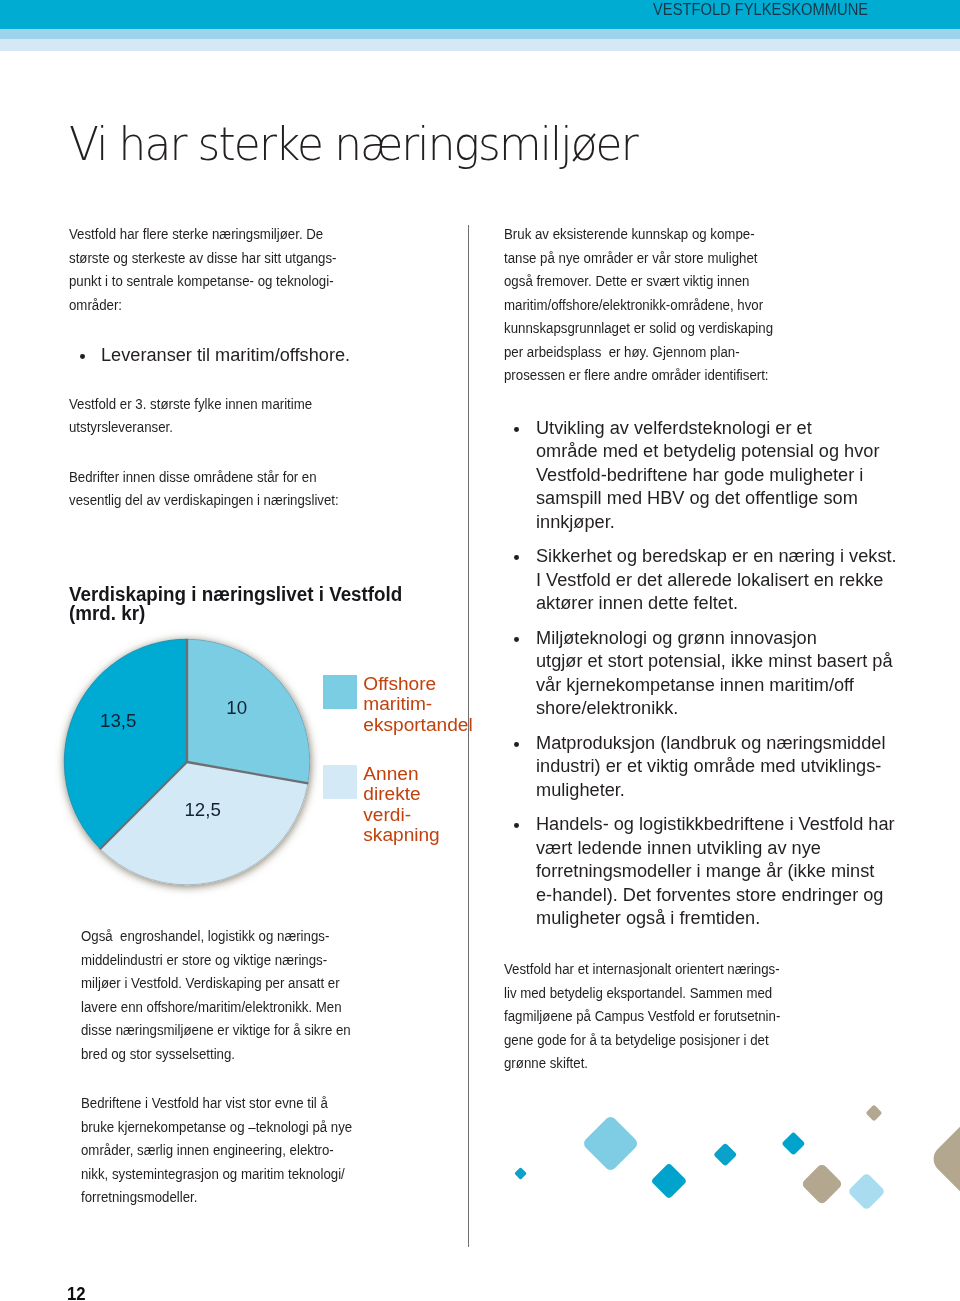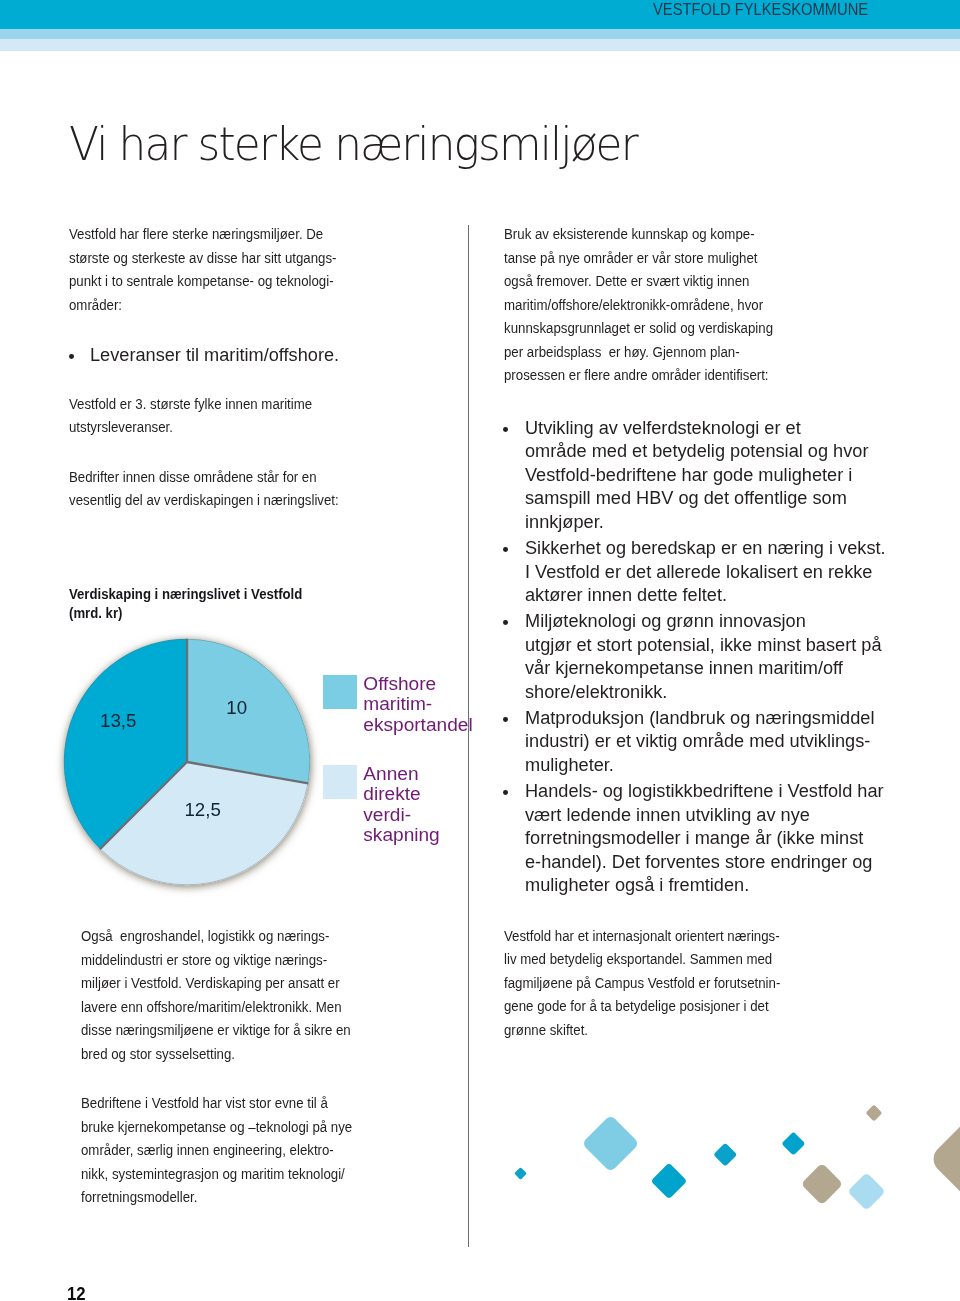--- a/index.html
+++ b/index.html
@@ -36,39 +36,39 @@
 
   
   .col-left  { position:absolute; left:69px; top:223px; width:400px; }
   .col-left-lower { position:absolute; left:81px; top:925px; width:400px; }
   .col-right { position:absolute; left:504px; top:223px; width:400px; }
   .divider { position:absolute; left:468px; top:225px; width:1px; height:1022px; background:#6d6e71; }
 
   p.body { margin:0 0 26px 0; font-size:14px; line-height:23.5px; color:#231f20; }
   .ln { display:block; white-space:pre; transform:scaleX(0.947); transform-origin:0 50%; }
   ul.bullets { margin:0 0 26px 0; padding:0; list-style:none; }
-  ul.bullets li { position:relative; padding-left:21px; font-size:19.2px; line-height:23.5px; margin:0; }
+  ul.bullets li { position:relative; padding-left:21px; font-size:19.2px; line-height:23.5px; margin:11px; }
   .col-right ul.bullets li { margin-bottom:2.7px; }
   .col-right ul.bullets { margin-bottom:28.3px; }
   .col-right > p.body:first-child { margin-bottom:28.4px; }
   ul.bullets li .bu { position:absolute; left:0px; top:11px; width:4.8px; height:4.8px;
     border-radius:50%; background:#231f20; font-size:0; line-height:0; overflow:hidden; }
   .col-right ul.bullets li .bu { left:-1.2px; }
 
   
-  .chart-title { position:absolute; left:69px; top:585px; width:400px; font-size:14px; font-weight:700; line-height:18.7px; color:#17161a; }
+  .chart-title { position:absolute; left:69px; top:585px; width:400px; font-size:20px; font-weight:700; line-height:18.7px; color:#17161a; }
   .chart-title .ln { transform:scaleX(0.94); transform-origin:0 50%; }
   .pie-wrap { position:absolute; left:52.5px; top:627.5px; width:268px; height:268px; }
   .legend { position:absolute; left:323px; top:675px; width:150px; }
   .legend-item { position:relative; }
   .legend-item-0 { top:0px; }
   .legend-item-1 { top:90px; }
   .legend-sw { position:absolute; left:0; top:0; width:34.3px; height:33.6px; }
   .legend-lb { position:absolute; left:40.3px; top:-0.9px;
-      font-size:19.1px; font-weight:400; line-height:20.35px; color:#701a75; white-space:nowrap; }
+      font-size:19.1px; font-weight:400; line-height:20.35px; color:#c2410c; white-space:nowrap; }
   .legend-lb .ln { transform:none; }
 
   
   .pageno { position:absolute; left:67px; top:1285px; font-size:18px; font-weight:700; color:#0d0d0d; line-height:18px; transform:scaleX(0.93); transform-origin:0 0; }
 
   
   .dia { position:absolute; border-radius:4px; transform:rotate(45deg); }
 </style>
 </head>
 <body>

